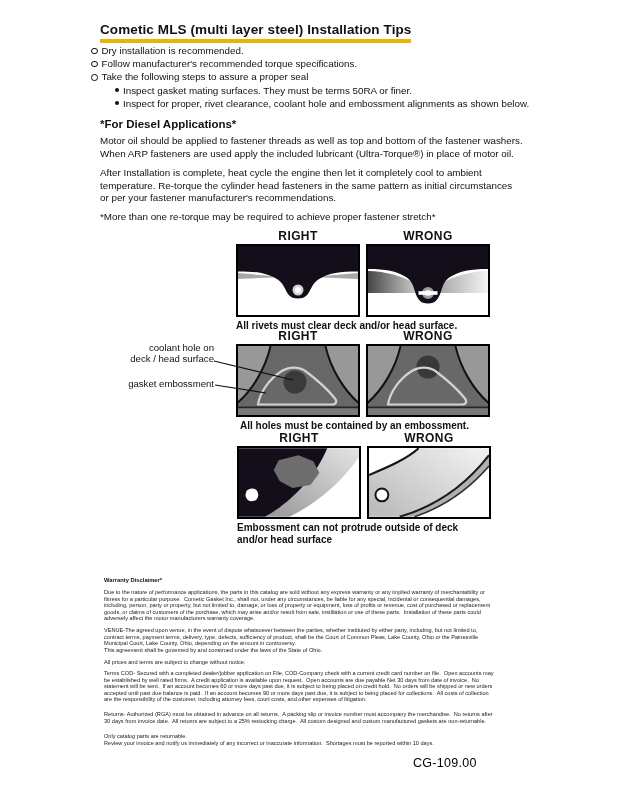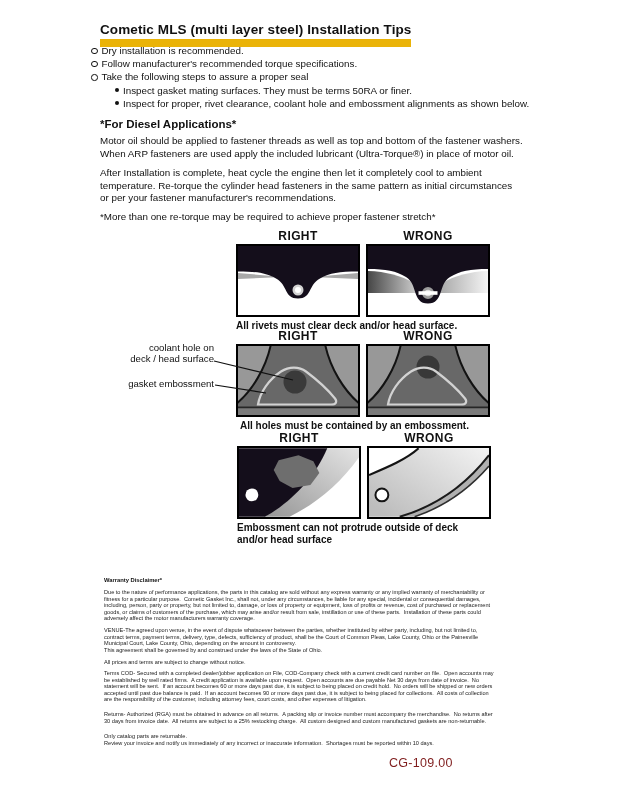--- a/index.html
+++ b/index.html
@@ -1,20 +1,20 @@
 <!DOCTYPE html>
 <html><head>
 <meta charset="utf-8">
 <style>
   html,body{margin:0;padding:0;background:#fff;}
   #page{position:relative;width:618px;height:800px;background:#ffffff;overflow:hidden;
         font-family:"Liberation Sans",sans-serif;color:#111;}
   .abs{position:absolute;}
   
-  .doc-title{font-size:13.5px;font-weight:bold;border-bottom:8px solid #eab308;padding-bottom:2px;
+  .doc-title{font-size:13.5px;font-weight:bold;border-bottom:4px solid #eab308;padding-bottom:2px;
              letter-spacing:.1px;white-space:nowrap;}
   
   .blist{font-size:9.8px;line-height:13.2px;}
   .brow{display:flex;align-items:flex-start;}
   .bmark{width:4.5px;height:4.5px;border:1px solid #111;border-radius:50%;margin:3.6px 4px 0 0;flex:none;}
   .brow.sub{margin-left:24px;}
   .bmark.fill{background:#111;width:4px;height:4px;border:none;margin-top:4.2px;}
   
   .sec-h{font-size:11.5px;font-weight:bold;}
   .para{font-size:9.8px;line-height:12.6px;white-space:pre-line;}
@@ -26,21 +26,21 @@
   .dgpanels{display:flex;margin-top:1px;}
   .panel{width:120px;height:69px;border:2px solid #000;flex:none;background:#fff;}
   .panel + .panel{margin-left:6px;}
   .panel svg{display:block;}
   .caption{font-size:10px;font-weight:bold;margin-top:3px;white-space:pre-line;line-height:11.5px;}
   
   .callout{font-size:9.6px;line-height:10.8px;text-align:right;white-space:pre-line;}
   
   .legal-h{font-size:5.8px;font-weight:bold;}
   .legal{font-size:5.6px;line-height:6.6px;white-space:pre;color:#222;}
-  .footer-code{font-size:12.5px;color:#7f1d1d;letter-spacing:.3px;}
+  .footer-code{font-size:12.5px;color:#000000;letter-spacing:.3px;margin-left:24px;}
 </style>
 </head>
 <body>
 
 <div id="page">
 
   <div class="abs" style="left:100px;top:20px;">
     <span class="doc-title">Cometic MLS (multi layer steel) Installation Tips</span>
   </div>
 

